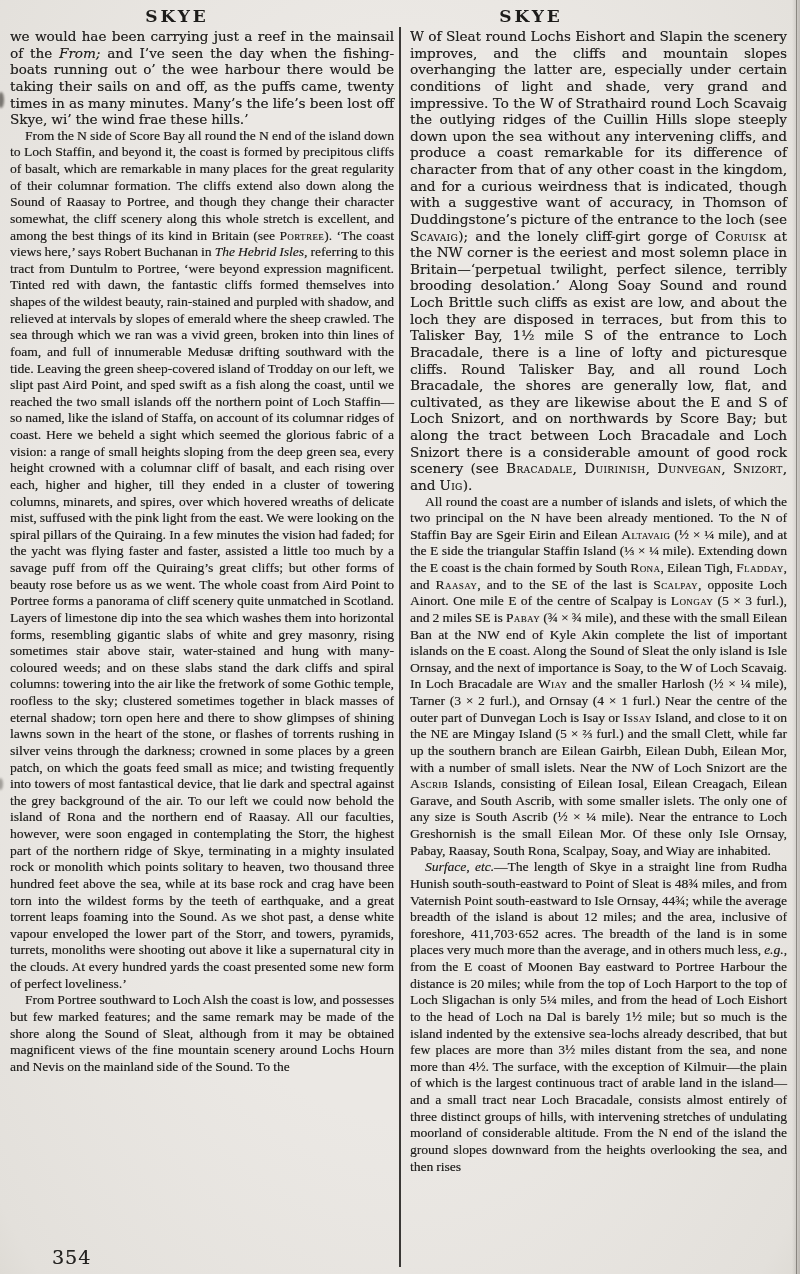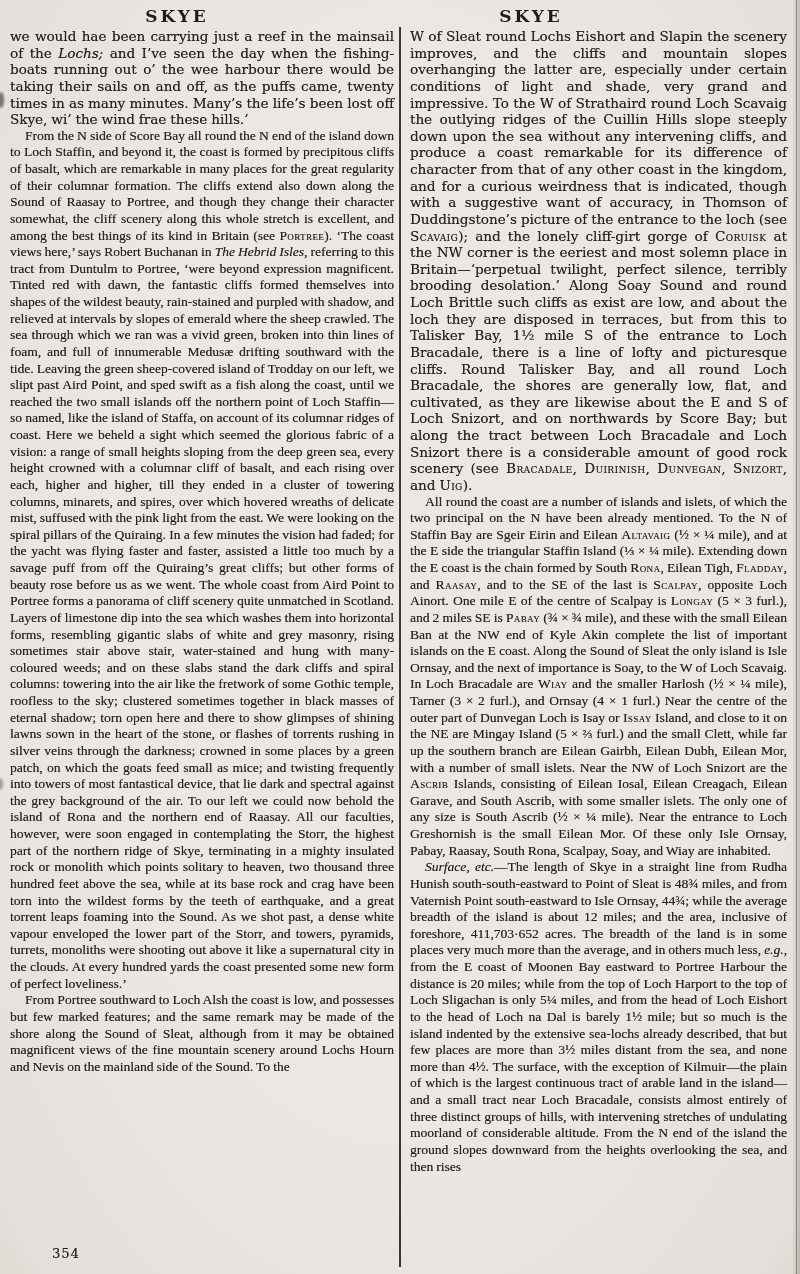--- a/index.html
+++ b/index.html
@@ -37,21 +37,21 @@
     word-spacing: -0.3px;
   }
   .column.left  { left: 10px;  width: 384px; }
   .column.right { left: 410px; width: 377px; }
   .para { margin: 0; }
   .para.indent { text-indent: 15px; font-family: Liberation Serif, serif; }
   .i  { font-style: italic; }
   .sc { font-variant: small-caps; letter-spacing: 0.4px; }
   .page-number {
     position: absolute; left: 52px; top: 1246px;
-    font-size: 13px; letter-spacing: 1px;
+    font-size: 19px; letter-spacing: 1px;
     text-shadow: 0.2px 0.2px 0.35px rgba(35,33,30,0.55);
   }
   .scan-edge-right {
     position: absolute; right: 0; top: 0; width: 8px; height: 1274px;
     background: linear-gradient(to right, rgba(0,0,0,0), rgba(60,55,50,0.22));
   }
   .scan-edge-right::after {
     content: ""; position: absolute; right: 3px; top: 0; width: 1.5px; height: 100%;
     background: rgba(70,65,60,0.5);
   }
@@ -68,21 +68,21 @@
 <div class="page">
 
   <div class="running-heads">
     <div class="running-head">SKYE</div>
     <div class="running-head">SKYE</div>
   </div>
 
   <div class="column-divider"></div>
 
   <div class="column left">
-    <p class="para">we would hae been carrying just a reef in the mainsail of the <span class="i">Lochs;</span> and I’ve seen the day when the fishing-boats running out o’ the wee harbour there would be taking their sails on and off, as the puffs came, twenty times in as many minutes.  Many’s the life’s been lost off Skye, wi’ the wind frae these hills.’</p>
+    <p class="para">we would hae been carrying just a reef in the mainsail of the <span class="i">From;</span> and I’ve seen the day when the fishing-boats running out o’ the wee harbour there would be taking their sails on and off, as the puffs came, twenty times in as many minutes.  Many’s the life’s been lost off Skye, wi’ the wind frae these hills.’</p>
     <p class="para indent">From the N side of Score Bay all round the N end of the island down to Loch Staffin, and beyond it, the coast is formed by precipitous cliffs of basalt, which are remarkable in many places for the great regularity of their columnar formation.  The cliffs extend also down along the Sound of Raasay to Portree, and though they change their character somewhat, the cliff scenery along this whole stretch is excellent, and among the best things of its kind in Britain (see <span class="sc">Portree</span>).  ‘The coast views here,’ says Robert Buchanan in <span class="i">The Hebrid Isles</span>, referring to this tract from Duntulm to Portree, ‘were beyond expression magnificent.  Tinted red with dawn, the fantastic cliffs formed themselves into shapes of the wildest beauty, rain-stained and purpled with shadow, and relieved at intervals by slopes of emerald where the sheep crawled.  The sea through which we ran was a vivid green, broken into thin lines of foam, and full of innumerable Medusæ drifting southward with the tide.  Leaving the green sheep-covered island of Trodday on our left, we slipt past Aird Point, and sped swift as a fish along the coast, until we reached the two small islands off the northern point of Loch Staffin—so named, like the island of Staffa, on account of its columnar ridges of coast.  Here we beheld a sight which seemed the glorious fabric of a vision: a range of small heights sloping from the deep green sea, every height crowned with a columnar cliff of basalt, and each rising over each, higher and higher, till they ended in a cluster of towering columns, minarets, and spires, over which hovered wreaths of delicate mist, suffused with the pink light from the east.  We were looking on the spiral pillars of the Quiraing.  In a few minutes the vision had faded; for the yacht was flying faster and faster, assisted a little too much by a savage puff from off the Quiraing’s great cliffs; but other forms of beauty rose before us as we went.  The whole coast from Aird Point to Portree forms a panorama of cliff scenery quite unmatched in Scotland.  Layers of limestone dip into the sea which washes them into horizontal forms, resembling gigantic slabs of white and grey masonry, rising sometimes stair above stair, water-stained and hung with many-coloured weeds; and on these slabs stand the dark cliffs and spiral columns: towering into the air like the fretwork of some Gothic temple, roofless to the sky; clustered sometimes together in black masses of eternal shadow; torn open here and there to show glimpses of shining lawns sown in the heart of the stone, or flashes of torrents rushing in silver veins through the darkness; crowned in some places by a green patch, on which the goats feed small as mice; and twisting frequently into towers of most fantastical device, that lie dark and spectral against the grey background of the air.  To our left we could now behold the island of Rona and the northern end of Raasay.  All our faculties, however, were soon engaged in contemplating the Storr, the highest part of the northern ridge of Skye, terminating in a mighty insulated rock or monolith which points solitary to heaven, two thousand three hundred feet above the sea, while at its base rock and crag have been torn into the wildest forms by the teeth of earthquake, and a great torrent leaps foaming into the Sound.  As we shot past, a dense white vapour enveloped the lower part of the Storr, and towers, pyramids, turrets, monoliths were shooting out above it like a supernatural city in the clouds.  At every hundred yards the coast presented some new form of perfect loveliness.’</p>
     <p class="para indent">From Portree southward to Loch Alsh the coast is low, and possesses but few marked features; and the same remark may be made of the shore along the Sound of Sleat, although from it may be obtained magnificent views of the fine mountain scenery around Lochs Hourn and Nevis on the mainland side of the Sound.  To the</p>
   </div>
 
   <div class="column right">
     <p class="para">W of Sleat round Lochs Eishort and Slapin the scenery improves, and the cliffs and mountain slopes overhanging the latter are, especially under certain conditions of light and shade, very grand and impressive.  To the W of Strathaird round Loch Scavaig the outlying ridges of the Cuillin Hills slope steeply down upon the sea without any intervening cliffs, and produce a coast remarkable for its difference of character from that of any other coast in the kingdom, and for a curious weirdness that is indicated, though with a suggestive want of accuracy, in Thomson of Duddingstone’s picture of the entrance to the loch (see <span class="sc">Scavaig</span>); and the lonely cliff-girt gorge of <span class="sc">Coruisk</span> at the NW corner is the eeriest and most solemn place in Britain—‘perpetual twilight, perfect silence, terribly brooding desolation.’  Along Soay Sound and round Loch Brittle such cliffs as exist are low, and about the loch they are disposed in terraces, but from this to Talisker Bay, 1½ mile S of the entrance to Loch Bracadale, there is a line of lofty and picturesque cliffs.  Round Talisker Bay, and all round Loch Bracadale, the shores are generally low, flat, and cultivated, as they are likewise about the E and S of Loch Snizort, and on northwards by Score Bay; but along the tract between Loch Bracadale and Loch Snizort there is a considerable amount of good rock scenery (see <span class="sc">Bracadale</span>, <span class="sc">Duirinish</span>, <span class="sc">Dunvegan</span>, <span class="sc">Snizort</span>, and <span class="sc">Uig</span>).</p>
     <p class="para indent">All round the coast are a number of islands and islets, of which the two principal on the N have been already mentioned.  To the N of Staffin Bay are Sgeir Eirin and Eilean <span class="sc">Altavaig</span> (½ × ¼ mile), and at the E side the triangular Staffin Island (⅓ × ¼ mile).  Extending down the E coast is the chain formed by South <span class="sc">Rona</span>, Eilean Tigh, <span class="sc">Fladday</span>, and <span class="sc">Raasay</span>, and to the SE of the last is <span class="sc">Scalpay</span>, opposite Loch Ainort.  One mile E of the centre of Scalpay is <span class="sc">Longay</span> (5 × 3 furl.), and 2 miles SE is <span class="sc">Pabay</span> (¾ × ¾ mile), and these with the small Eilean Ban at the NW end of Kyle Akin complete the list of important islands on the E coast.  Along the Sound of Sleat the only island is Isle Ornsay, and the next of importance is Soay, to the W of Loch Scavaig.  In Loch Bracadale are <span class="sc">Wiay</span> and the smaller Harlosh (½ × ¼ mile), Tarner (3 × 2 furl.), and Ornsay (4 × 1 furl.)  Near the centre of the outer part of Dunvegan Loch is Isay or <span class="sc">Issay</span> Island, and close to it on the NE are Mingay Island (5 × ⅔ furl.) and the small Clett, while far up the southern branch are Eilean Gairbh, Eilean Dubh, Eilean Mor, with a number of small islets.  Near the NW of Loch Snizort are the <span class="sc">Ascrib</span> Islands, consisting of Eilean Iosal, Eilean Creagach, Eilean Garave, and South Ascrib, with some smaller islets.  The only one of any size is South Ascrib (½ × ¼ mile).  Near the entrance to Loch Greshornish is the small Eilean Mor.  Of these only Isle Ornsay, Pabay, Raasay, South Rona, Scalpay, Soay, and Wiay are inhabited.</p>
     <p class="para indent"><span class="i">Surface, etc.</span>—The length of Skye in a straight line from Rudha Hunish south-south-eastward to Point of Sleat is 48¾ miles, and from Vaternish Point south-eastward to Isle Ornsay, 44¾; while the average breadth of the island is about 12 miles; and the area, inclusive of foreshore, 411,703·652 acres.  The breadth of the land is in some places very much more than the average, and in others much less, <span class="i">e.g.</span>, from the E coast of Moonen Bay eastward to Portree Harbour the distance is 20 miles; while from the top of Loch Harport to the top of Loch Sligachan is only 5¼ miles, and from the head of Loch Eishort to the head of Loch na Dal is barely 1½ mile; but so much is the island indented by the extensive sea-lochs already described, that but few places are more than 3½ miles distant from the sea, and none more than 4½.  The surface, with the exception of Kilmuir—the plain of which is the largest continuous tract of arable land in the island—and a small tract near Loch Bracadale, consists almost entirely of three distinct groups of hills, with intervening stretches of undulating moorland of considerable altitude.  From the N end of the island the ground slopes downward from the heights overlooking the sea, and then rises</p>
   </div>
 

